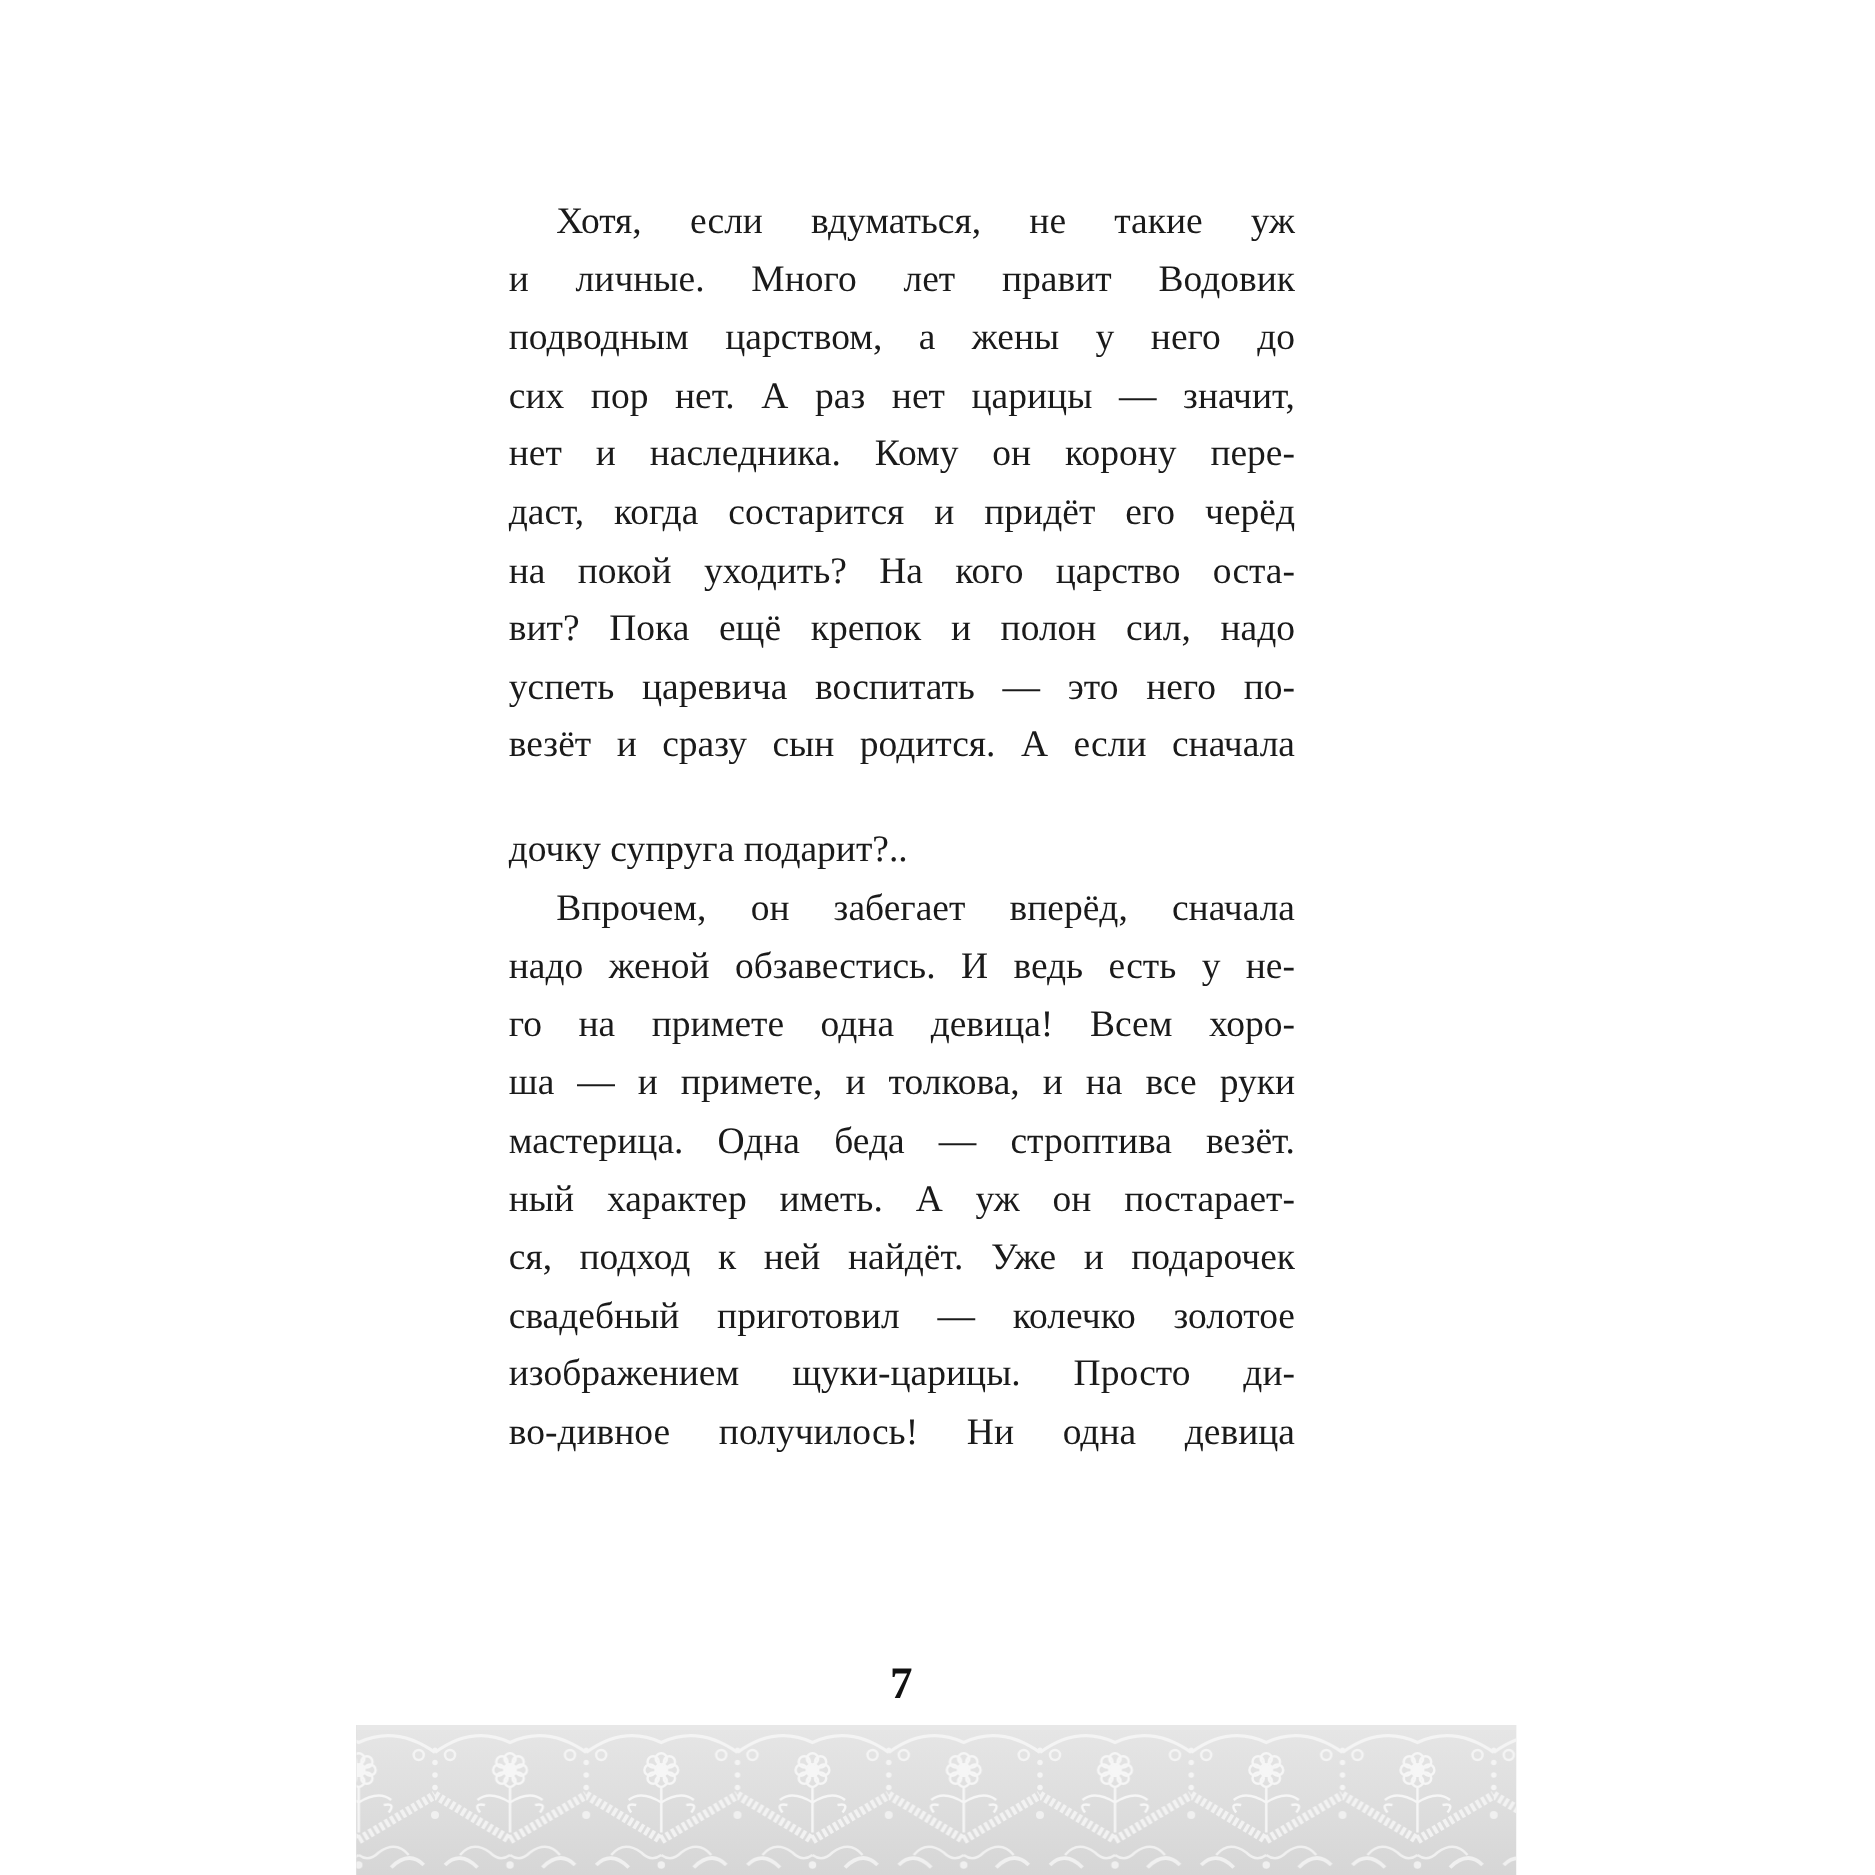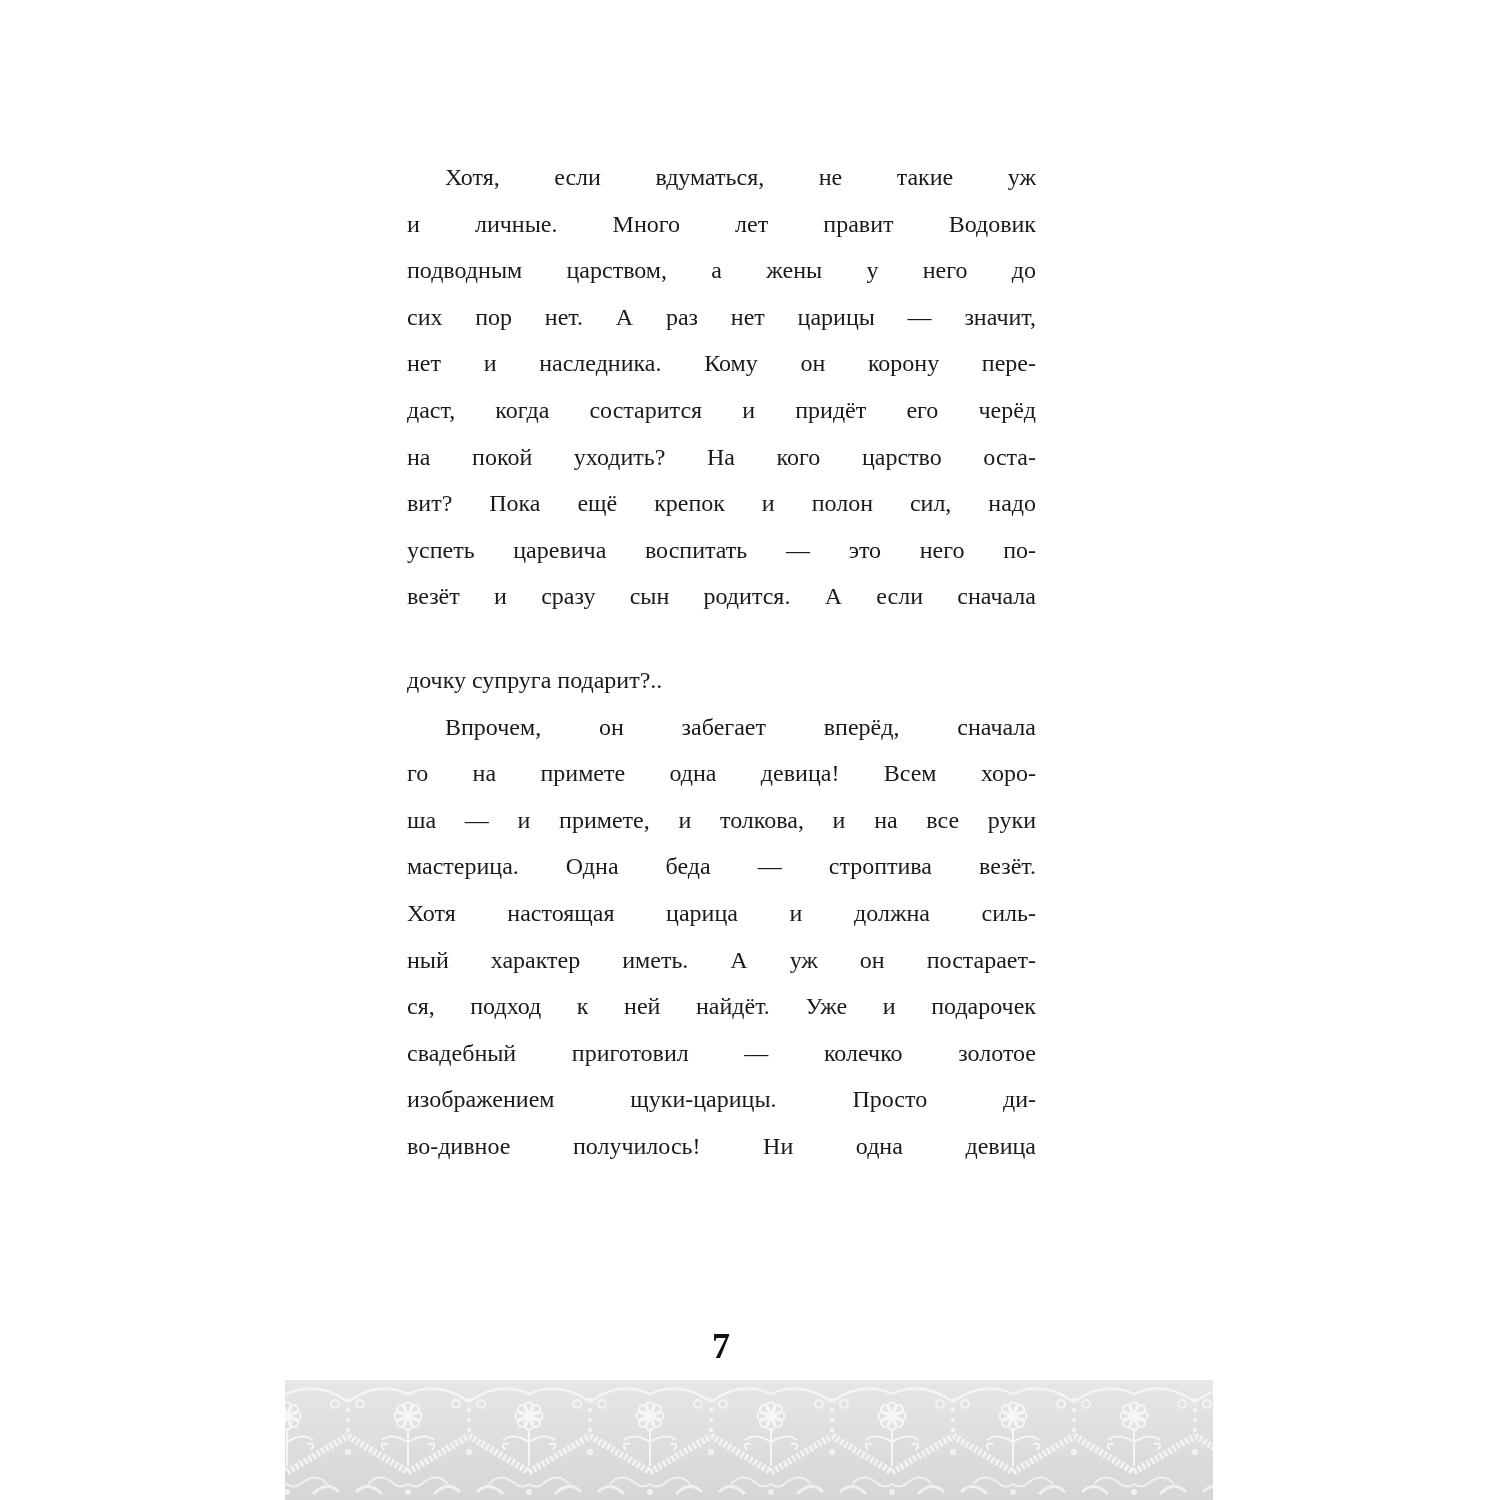--- a/index.html
+++ b/index.html
@@ -18,21 +18,21 @@
     left: 0; top: 0;
     width: 1500px; height: 1500px;
     background: #ffffff;
   }
   .text-block {
     position: absolute;
     left: 407px;
     top: 154px;
     width: 629px;
     font-family: "Liberation Serif", "DejaVu Serif", serif;
-    font-size: 24px;
+    font-size: 30px;
     line-height: 46.6px;
     color: #1a1a1a;
   }
   .line {
     display: block;
     white-space: nowrap;
     text-align: justify;
     text-align-last: justify;
     height: 46.6px;
   }
@@ -83,24 +83,24 @@
       <span class="line">даст, когда состарится и придёт его черёд</span>
       <span class="line">на покой уходить? На кого царство оста-</span>
       <span class="line">вит? Пока ещё крепок и полон сил, надо</span>
       <span class="line">успеть царевича воспитать — это него по-</span>
       <span class="line">везёт и сразу сын родится. А если сначала</span>
       <span class="line last">дочку супруга подарит?..</span>
     </div>
 
     <div>
       <span class="line indent">Впрочем, он забегает вперёд, сначала</span>
+      <span class="line">надо женой обзавестись. И ведь есть у не-</span>
       <span class="line">го на примете одна девица! Всем хоро-</span>
       <span class="line">ша — и примете, и толкова, и на все руки</span>
       <span class="line">мастерица. Одна беда — строптива везёт.</span>
-      <span class="line">Хотя настоящая царица и должна силь-</span>
       <span class="line">ный характер иметь. А уж он постарает-</span>
       <span class="line">ся, подход к ней найдёт. Уже и подарочек</span>
       <span class="line">свадебный приготовил — колечко золотое</span>
       <span class="line">изображением щуки-царицы. Просто ди-</span>
       <span class="line">во-дивное получилось! Ни одна девица</span>
     </div>
   </div>
 
   <div class="page-number">7</div>
 

